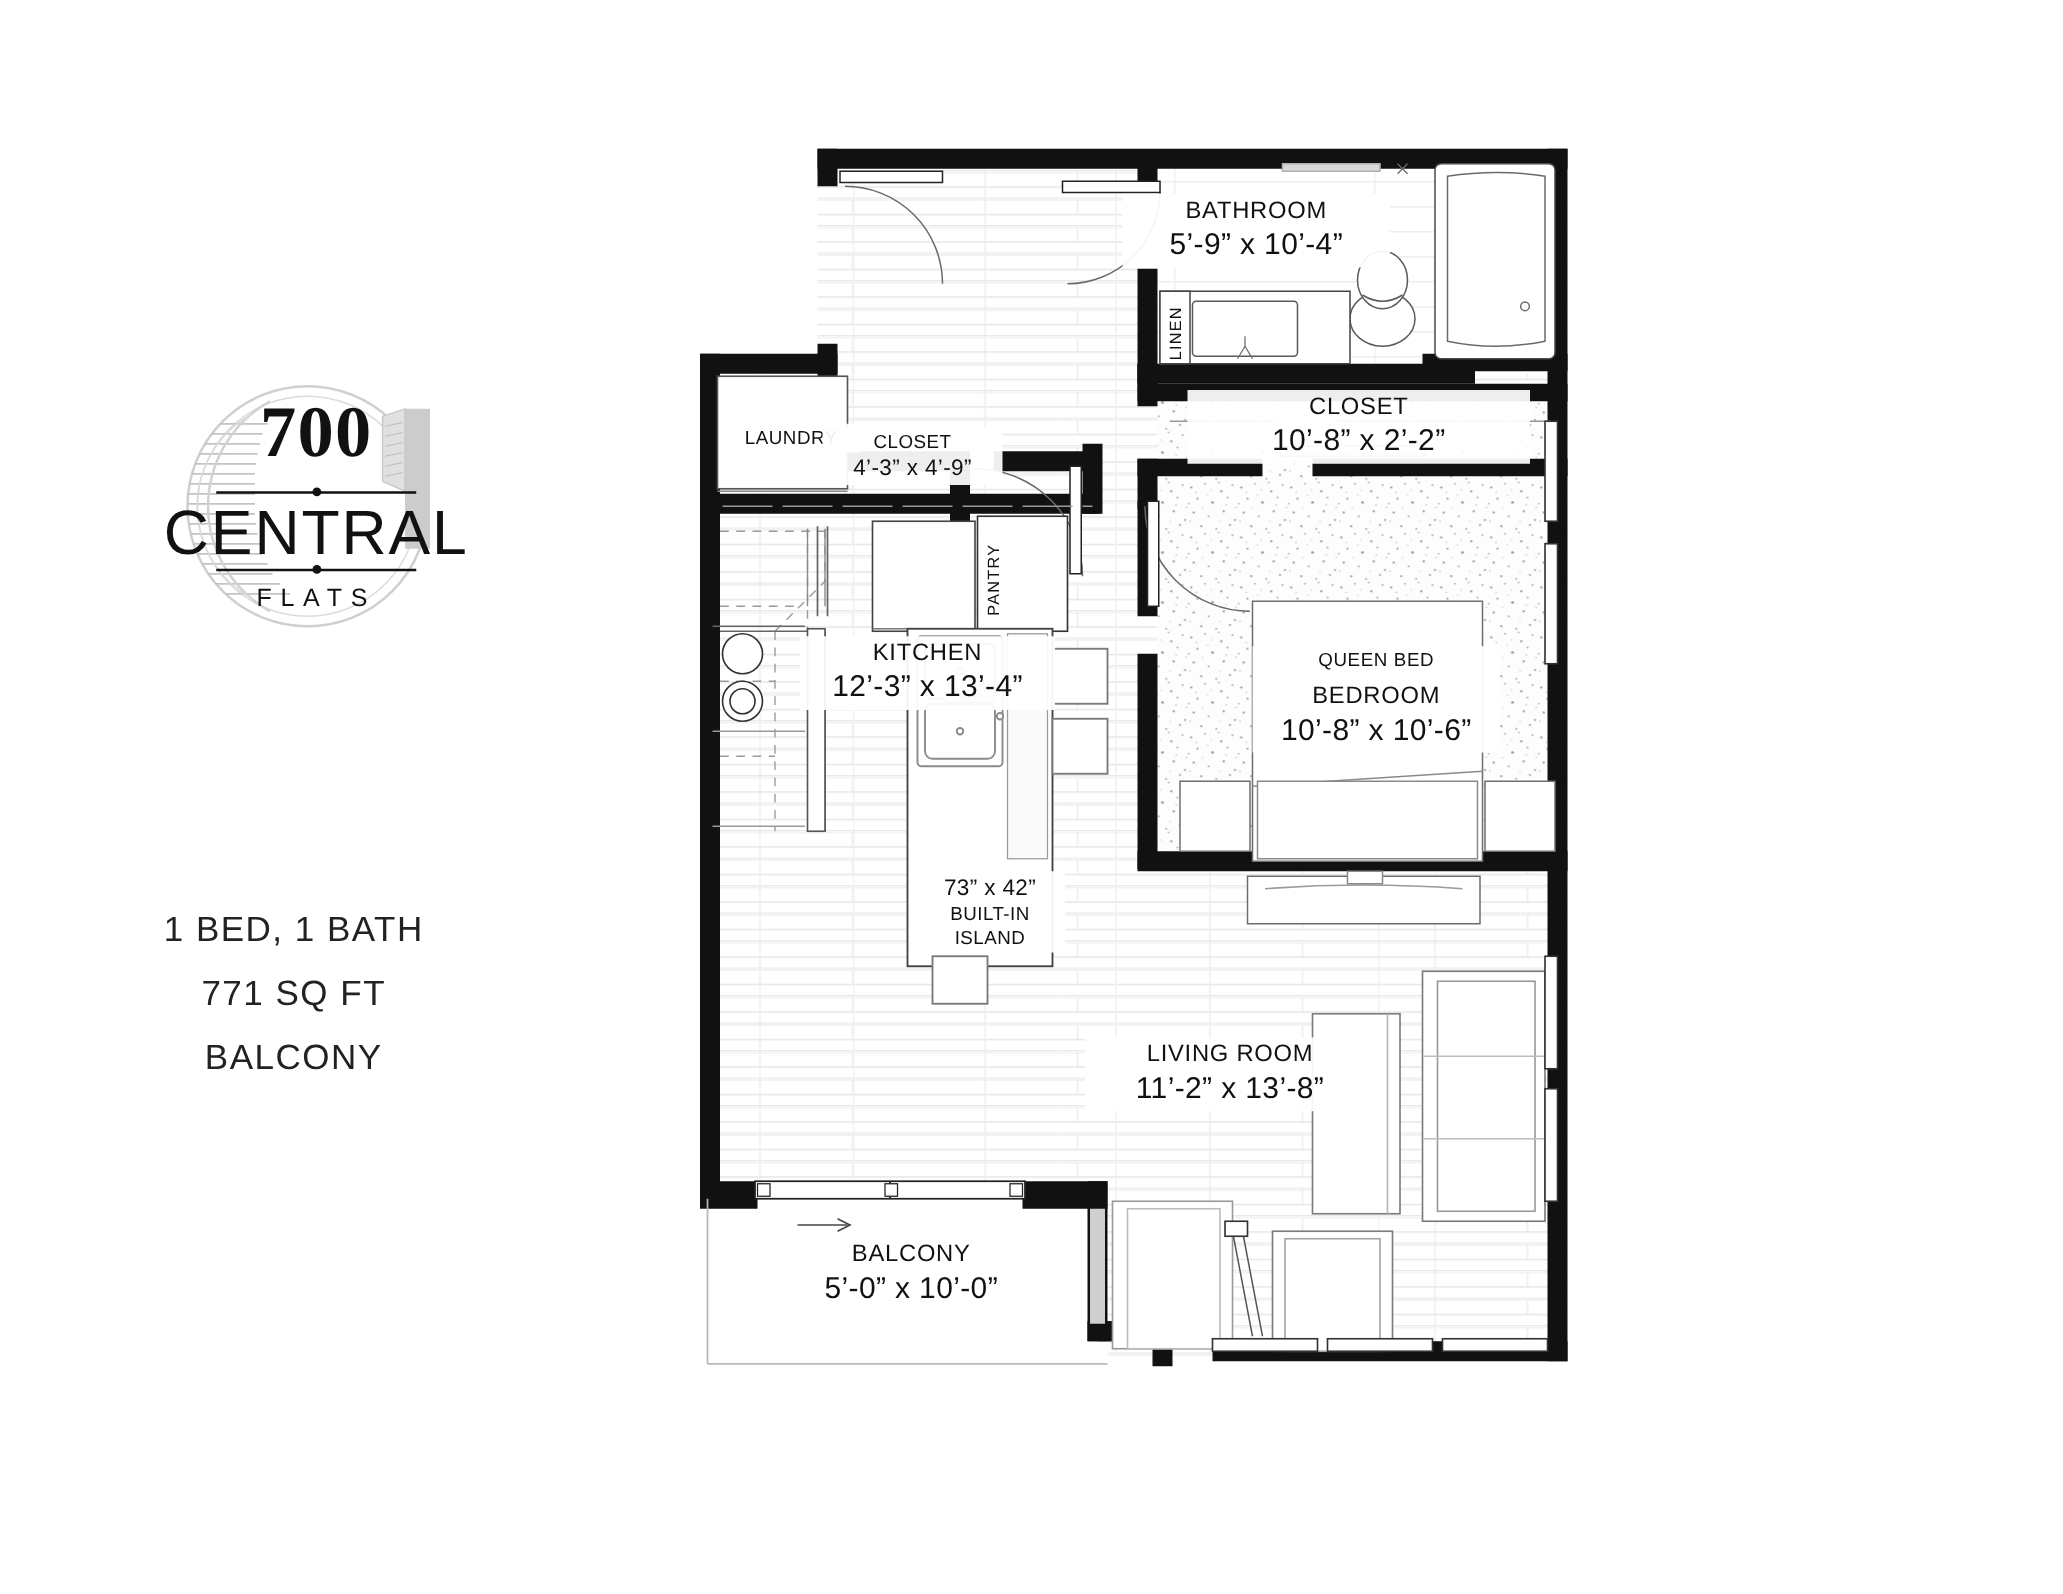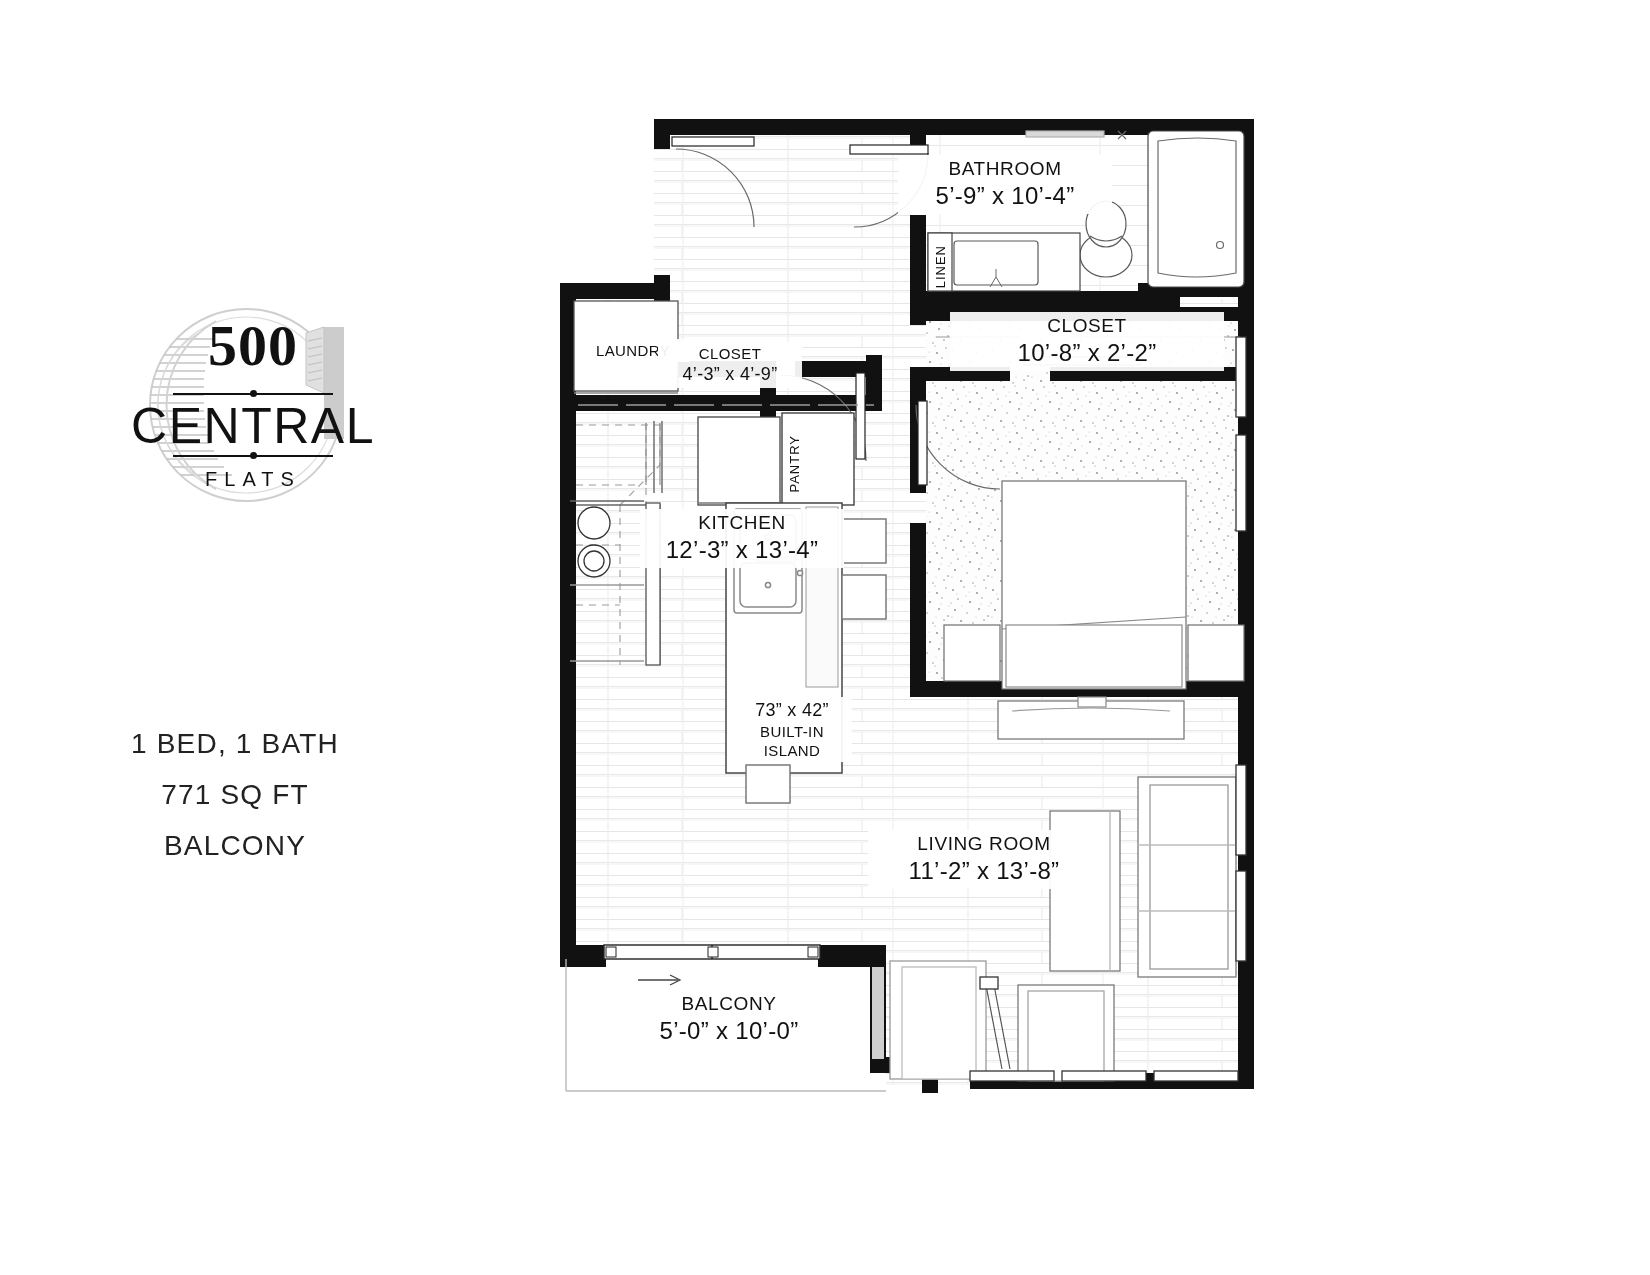--- a/index.html
+++ b/index.html
@@ -123,21 +123,21 @@
           <g stroke="#bdbdbd" stroke-width="1">
             <line x1="180" y1="36" x2="194" y2="33"></line>
             <line x1="180" y1="44" x2="194" y2="41"></line>
             <line x1="180" y1="52" x2="194" y2="49"></line>
             <line x1="180" y1="60" x2="194" y2="57"></line>
             <line x1="180" y1="68" x2="194" y2="65"></line>
             <line x1="180" y1="76" x2="194" y2="73"></line>
           </g>
         </g>
       </svg>
-      <div class="logo-700">500</div>
+      <div class="logo-700">700</div>
       <div class="logo-rule r1"></div>
       <div class="logo-dot d1"></div>
       <div class="logo-central">CENTRAL</div>
       <div class="logo-rule r2"></div>
       <div class="logo-dot d2"></div>
       <div class="logo-flats">FLATS</div>
     </div>
 
     <div class="spec s0">1 BED, 1 BATH</div>
     <div class="spec s1">771 SQ FT</div>
@@ -432,20 +432,25 @@
 
     <div class="lbl vert" style="left:383px;top:140px;">
       <span class="nm">LINEN</span>
     </div>
 
     <div class="lbl box" style="left:400px;top:207px;width:260px;">
       <span class="nm">CLOSET</span>
       <span class="dim">10’-8” x 2’-2”</span>
     </div>
 
+    <div class="lbl box" style="left:452px;top:412px;width:184px;">
+      <span class="nm small" style="font-size:15px;letter-spacing:0.5px;">QUEEN BED</span>
+      <span class="nm" style="margin-top:7px;">BEDROOM</span>
+      <span class="dim">10’-8” x 10’-6”</span>
+    </div>
 
     <div class="lbl small box" style="left:26px;top:234px;width:100px;">
       <span class="nm">LAUNDRY</span>
     </div>
 
     <div class="lbl small box" style="left:108px;top:237px;width:130px;">
       <span class="nm">CLOSET</span>
       <span class="dim">4’-3” x 4’-9”</span>
     </div>
 

